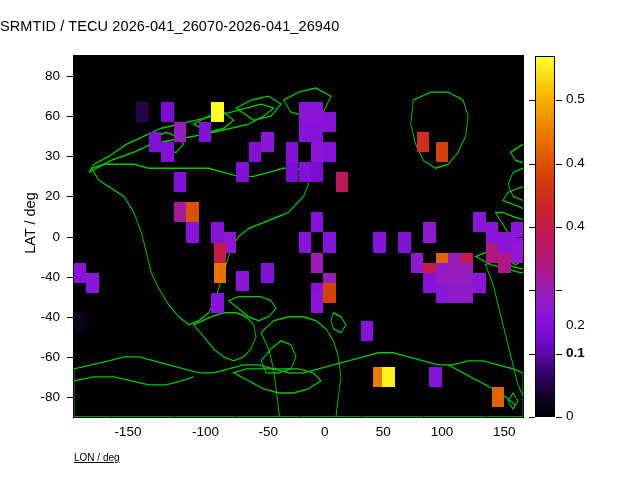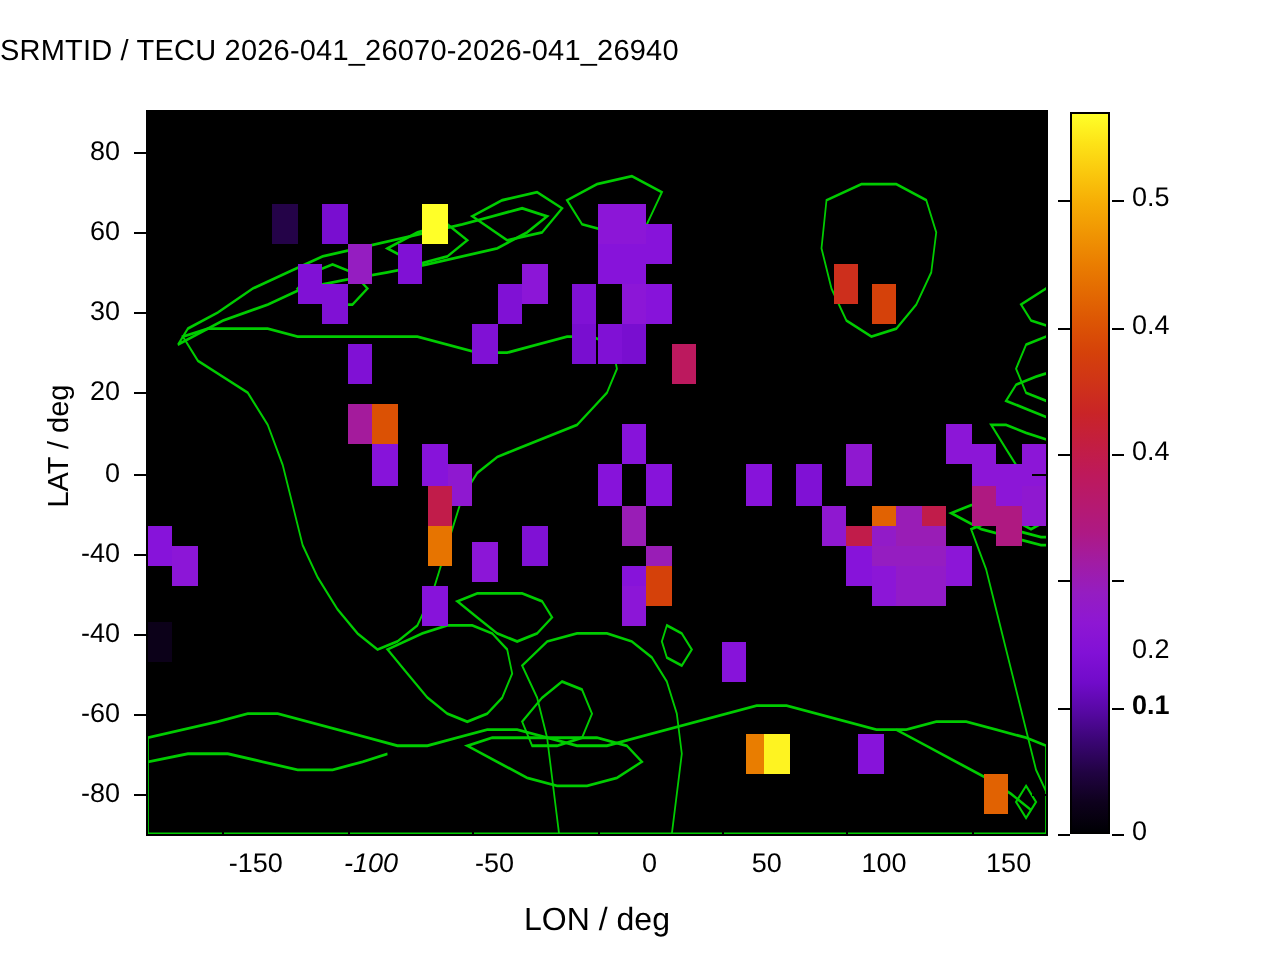--- a/index.html
+++ b/index.html
@@ -17,21 +17,21 @@
 
   #mapsvg{position:absolute;left:0;top:0;width:449px;height:361px;}
   .cell{position:absolute;}
 
   
   .tick{position:absolute;background:#000;}
   .xlab{position:absolute;font-size:13.5px;text-align:right;width:60px;}
   .ylab{position:absolute;font-size:13.5px;text-align:right;width:46px;}
 
   #xaxis-title{position:absolute;left:74px;top:452px;width:449px;
-               text-align:center;font-size:16px;}
+               font-size:10px;text-decoration:underline;}
   #yaxis-title{position:absolute;left:-30px;top:215px;width:120px;
                text-align:center;font-size:14.5px;
                transform:rotate(-90deg);transform-origin:center center;}
 
   
   #cbar{position:absolute;left:535px;top:56px;width:20px;height:361px;
         border:1px solid #000;box-sizing:border-box;}
   #cbar-grad{position:absolute;left:0;top:0;right:0;bottom:0;}
   .cbtick{position:absolute;left:556px;width:6px;height:1px;background:#000;}
   .cbtick-in{position:absolute;left:529px;width:6px;height:1px;background:#000;}
@@ -234,24 +234,24 @@
     <div class="cell" style="left: 417.819px; top: 330.917px; width: 12.4722px; height: 20.0556px; background: rgb(225, 98, 2);"></div>
   </div>
 <div id="plot-border"></div>
 
 <div id="xticks">
     <div class="tick" style="left: 111.417px; top: 410px; width: 1px; height: 7px;"></div>
     <div class="tick" style="left: 111.417px; top: 56px; width: 1px; height: 7px;"></div>
     <div class="xlab" style="left: 81.4167px; top: 424px;">-150</div>
     <div class="tick" style="left: 173.778px; top: 410px; width: 1px; height: 7px;"></div>
     <div class="tick" style="left: 173.778px; top: 56px; width: 1px; height: 7px;"></div>
-    <div class="xlab" style="left: 139px; top: 424px; font-style: italic;">-100</div>
+    <div class="xlab" style="left: 159px; top: 424px;">-100</div>
     <div class="tick" style="left: 236.139px; top: 410px; width: 1px; height: 7px;"></div>
     <div class="tick" style="left: 236.139px; top: 56px; width: 1px; height: 7px;"></div>
-    <div class="xlab" style="left: 197px; top: 424px;">-50</div>
+    <div class="xlab" style="left: 218px; top: 424px;">-50</div>
     <div class="tick" style="left: 298.5px; top: 410px; width: 1px; height: 7px;"></div>
     <div class="tick" style="left: 298.5px; top: 56px; width: 1px; height: 7px;"></div>
     <div class="xlab" style="left: 268.5px; top: 424px;">0</div>
     <div class="tick" style="left: 360.861px; top: 410px; width: 1px; height: 7px;"></div>
     <div class="tick" style="left: 360.861px; top: 56px; width: 1px; height: 7px;"></div>
     <div class="xlab" style="left: 330.861px; top: 424px;">50</div>
     <div class="tick" style="left: 423.222px; top: 410px; width: 1px; height: 7px;"></div>
     <div class="tick" style="left: 423.222px; top: 56px; width: 1px; height: 7px;"></div>
     <div class="xlab" style="left: 393.222px; top: 424px;">100</div>
     <div class="tick" style="left: 485.583px; top: 410px; width: 1px; height: 7px;"></div>

